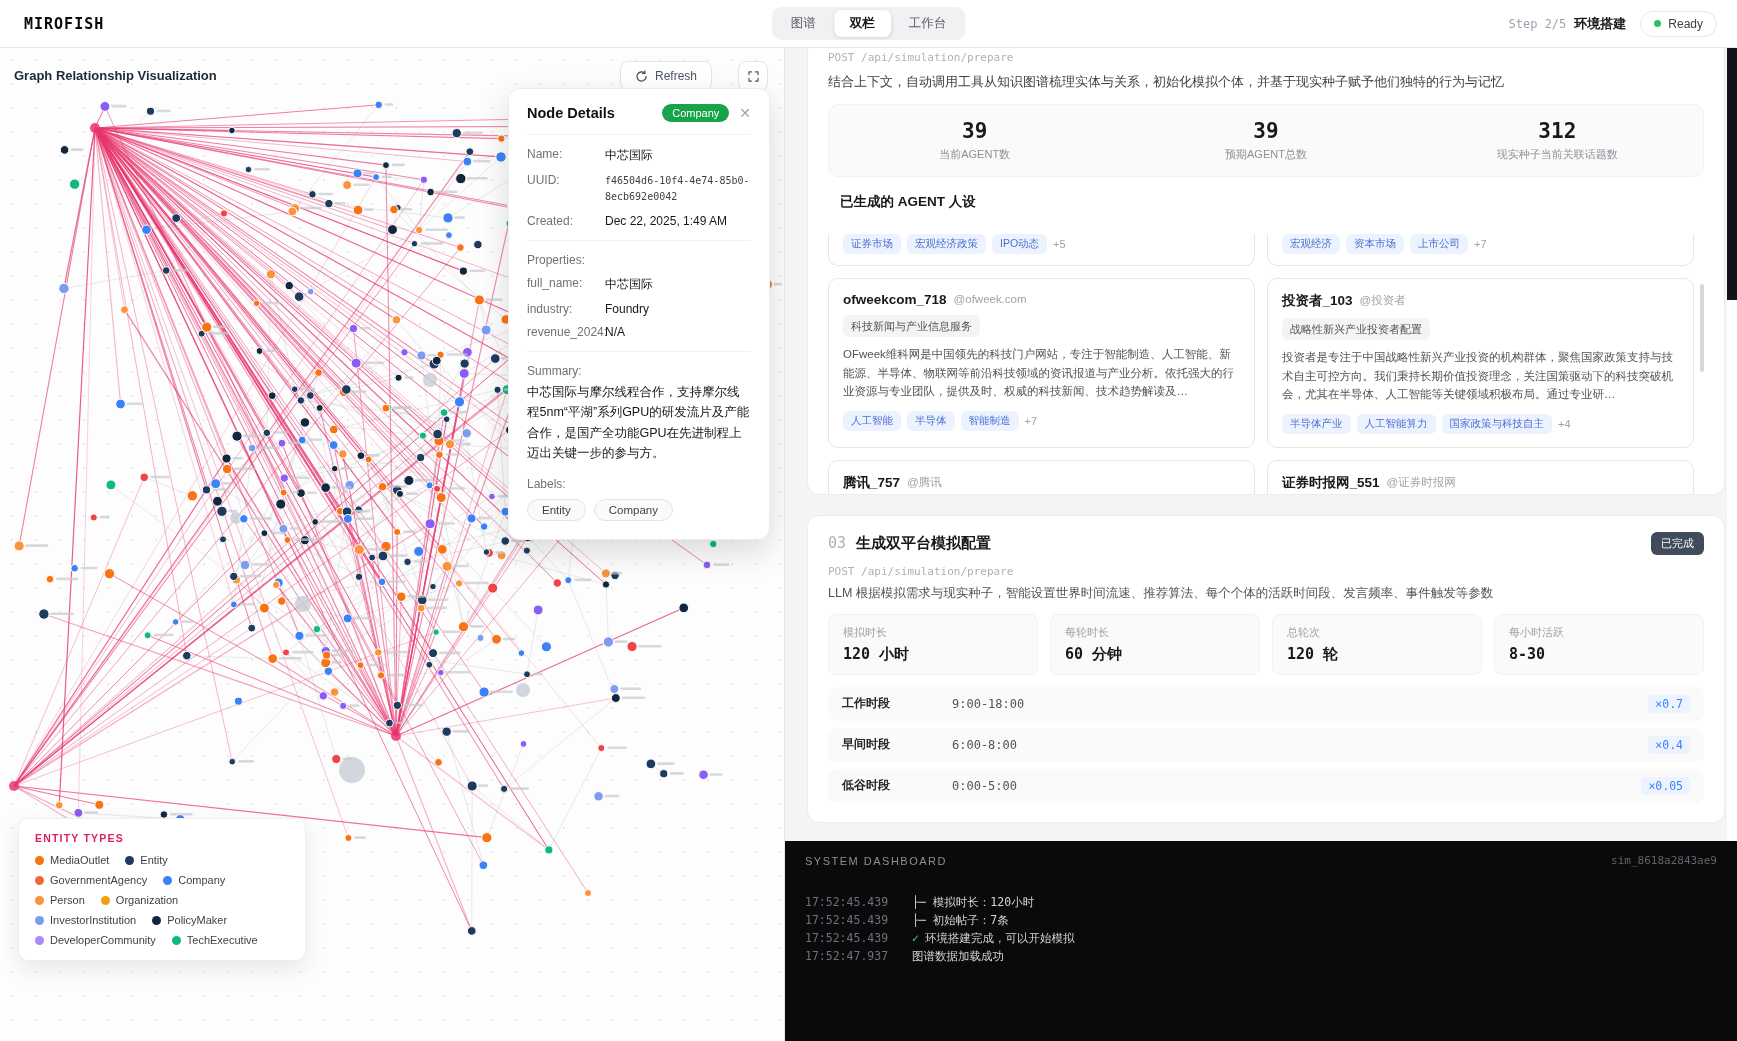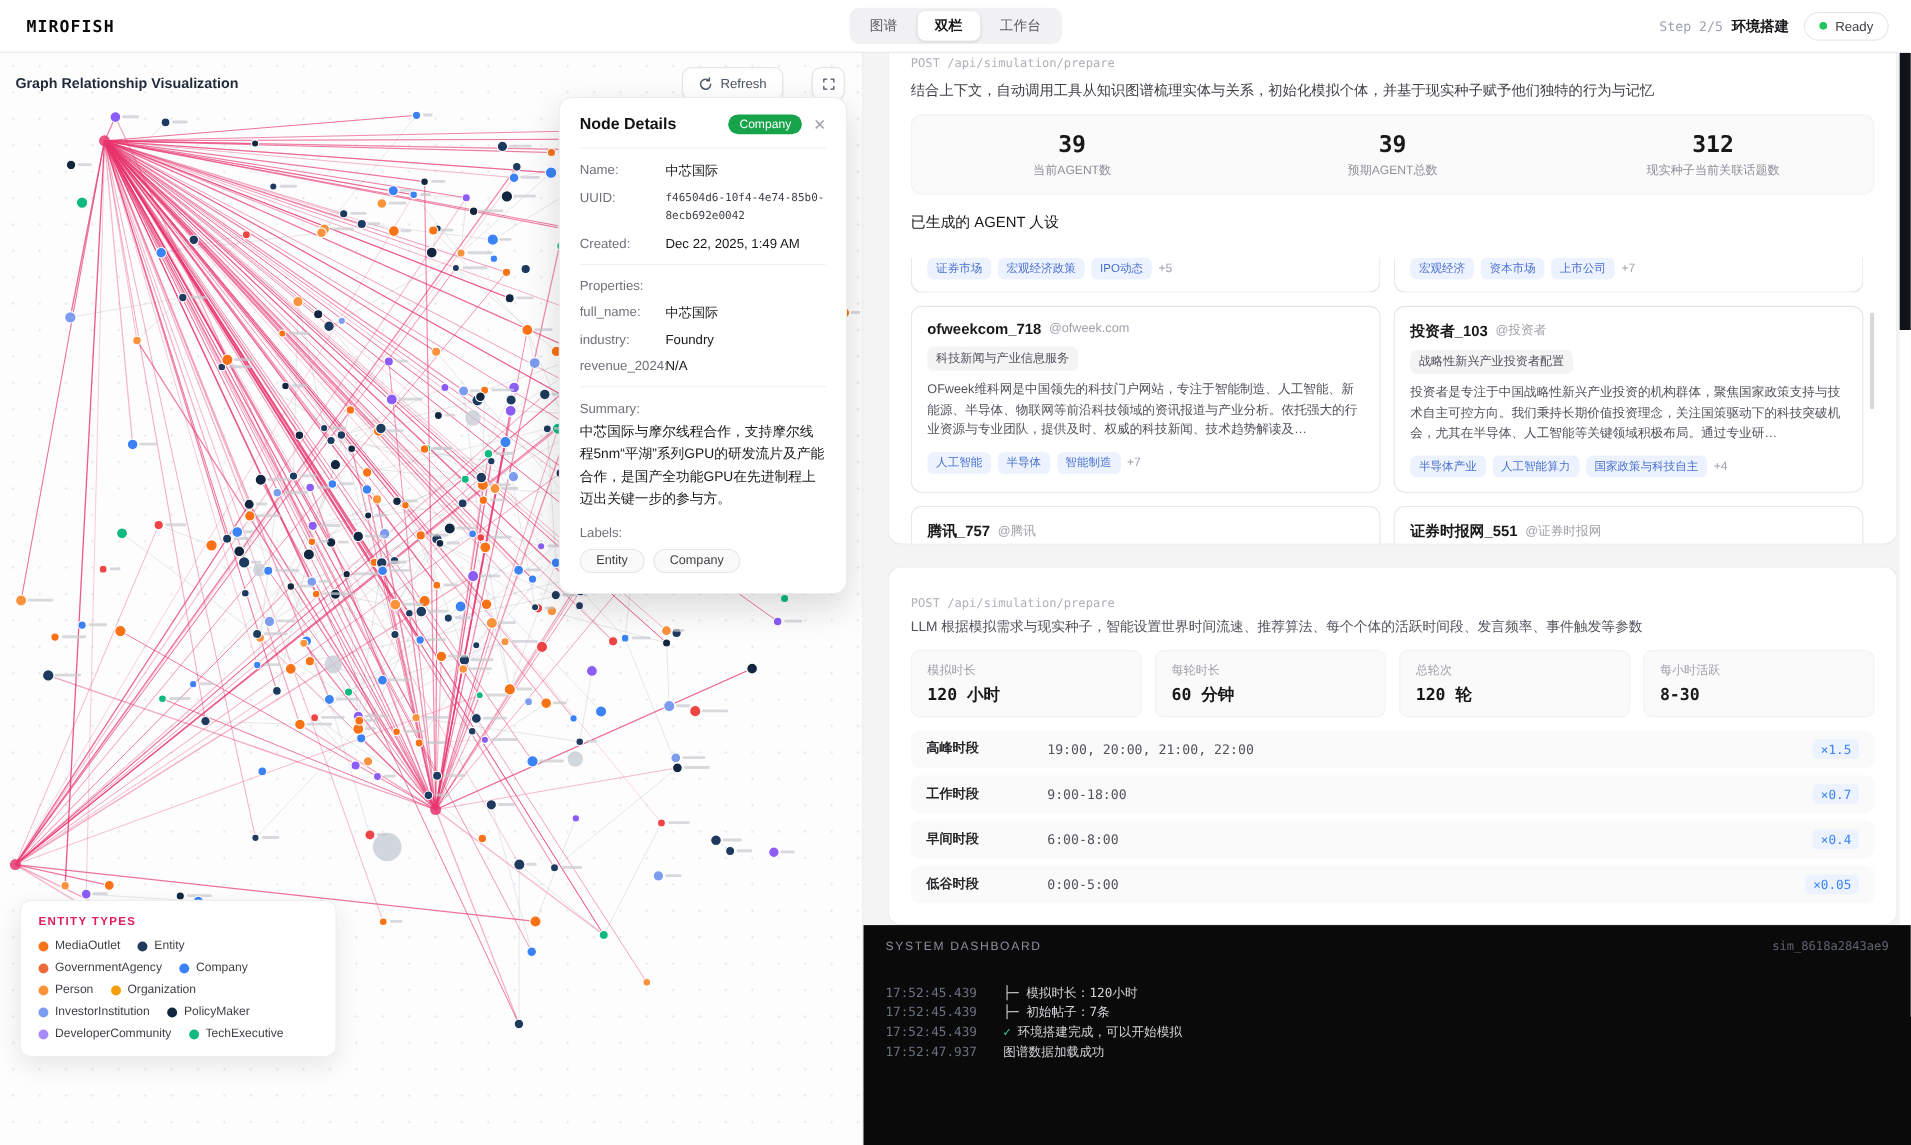--- a/index.html
+++ b/index.html
@@ -70,21 +70,21 @@
   .right-panel { position:absolute; left:785px; top:48px; width:952px; height:993px; background:#f4f4f5; }
   .right-content { position:absolute; left:22px; top:0; width:918px; height:793px; overflow:hidden; }
   .card { background:#fff; border:1px solid #ececee; border-radius:12px; }
   .card1 { margin-top:-10px; padding:12px 20px 0; }
   .endpoint { font-family:"DejaVu Sans Mono","Liberation Mono",monospace; font-size:11px; color:#aeb1b8; }
   .desc { font-size:13px; color:#3f3f46; margin-top:8px; line-height:1.5; }
   .stats { display:flex; background:#fafafa; border:1px solid #f2f2f4; border-radius:10px; margin-top:12px; padding:14px 0; }
   .stat { flex:1; text-align:center; }
   .stat-v { font-family:"DejaVu Sans Mono","Liberation Mono",monospace; font-size:21px; font-weight:bold; color:#18181b; }
   .stat-l { font-size:11px; color:#8e9098; margin-top:4px; }
-  .agents-title { font-size:13.5px; font-weight:normal; margin-top:16px; }
+  .agents-title { font-size:13.5px; font-weight:bold; margin-top:16px;margin-left:12px; }
   .agents-area { position:relative; height:260px; overflow:hidden; margin-top:23px; }
   .agents-grid { display:grid; grid-template-columns:1fr 1fr; gap:12px; padding-right:10px; }
   .agent-card { border:1px solid #e6e6e9; border-radius:10px; padding:13px 14px; background:#fff; cursor:pointer; }
   .agent-card.partial { height:32px; border-top:none; border-radius:0 0 10px 10px; padding-top:0; overflow:hidden; }
   .agent-head { display:flex; align-items:center; gap:7px; }
   .agent-name { font-size:13.5px; font-weight:bold; color:#18181b; }
   .agent-handle { font-size:11.5px; color:#a1a1aa; }
   .agent-role { display:inline-block; background:#f4f4f5; color:#52525b; font-size:11px; line-height:1.5;
     border-radius:6px; padding:3px 8px; margin-top:8px; }
   .agent-bio { font-size:11.5px; color:#52525b; line-height:1.62; margin-top:8px;
@@ -1168,20 +1168,25 @@
     </div>
     <div></div>
 
   </div>
           </div>
         <div class="inner-scroll-thumb"></div>
       </div>
     </div>
 
     <div class="card card2">
+      <div class="c2-head">
+        <span class="c2-no">03</span>
+        <span class="c2-title">生成双平台模拟配置</span>
+        <span class="c2-badge">已完成</span>
+      </div>
       <div class="endpoint c2-endpoint">POST /api/simulation/prepare</div>
       <p class="c2-desc">LLM 根据模拟需求与现实种子，智能设置世界时间流速、推荐算法、每个个体的活跃时间段、发言频率、事件触发等参数</p>
       <div class="params" id="params">
           <div class="param">
             <div class="param-l">模拟时长</div>
             <div class="param-v">120 小时</div>
           </div>
           <div class="param">
             <div class="param-l">每轮时长</div>
             <div class="param-v">60 分钟</div>
@@ -1190,25 +1195,20 @@
             <div class="param-l">总轮次</div>
             <div class="param-v">120 轮</div>
           </div>
           <div class="param">
             <div class="param-l">每小时活跃</div>
             <div class="param-v">8-30</div>
           </div>
         </div>
       <div class="periods" id="periods">
           <div class="period">
-            <span class="p-l">高峰时段</span>
-            <span class="p-v">19:00, 20:00, 21:00, 22:00</span>
-            <span class="p-m">×1.5</span>
-          </div>
-          <div class="period">
             <span class="p-l">工作时段</span>
             <span class="p-v">9:00-18:00</span>
             <span class="p-m">×0.7</span>
           </div>
           <div class="period">
             <span class="p-l">早间时段</span>
             <span class="p-v">6:00-8:00</span>
             <span class="p-m">×0.4</span>
           </div>
           <div class="period">

